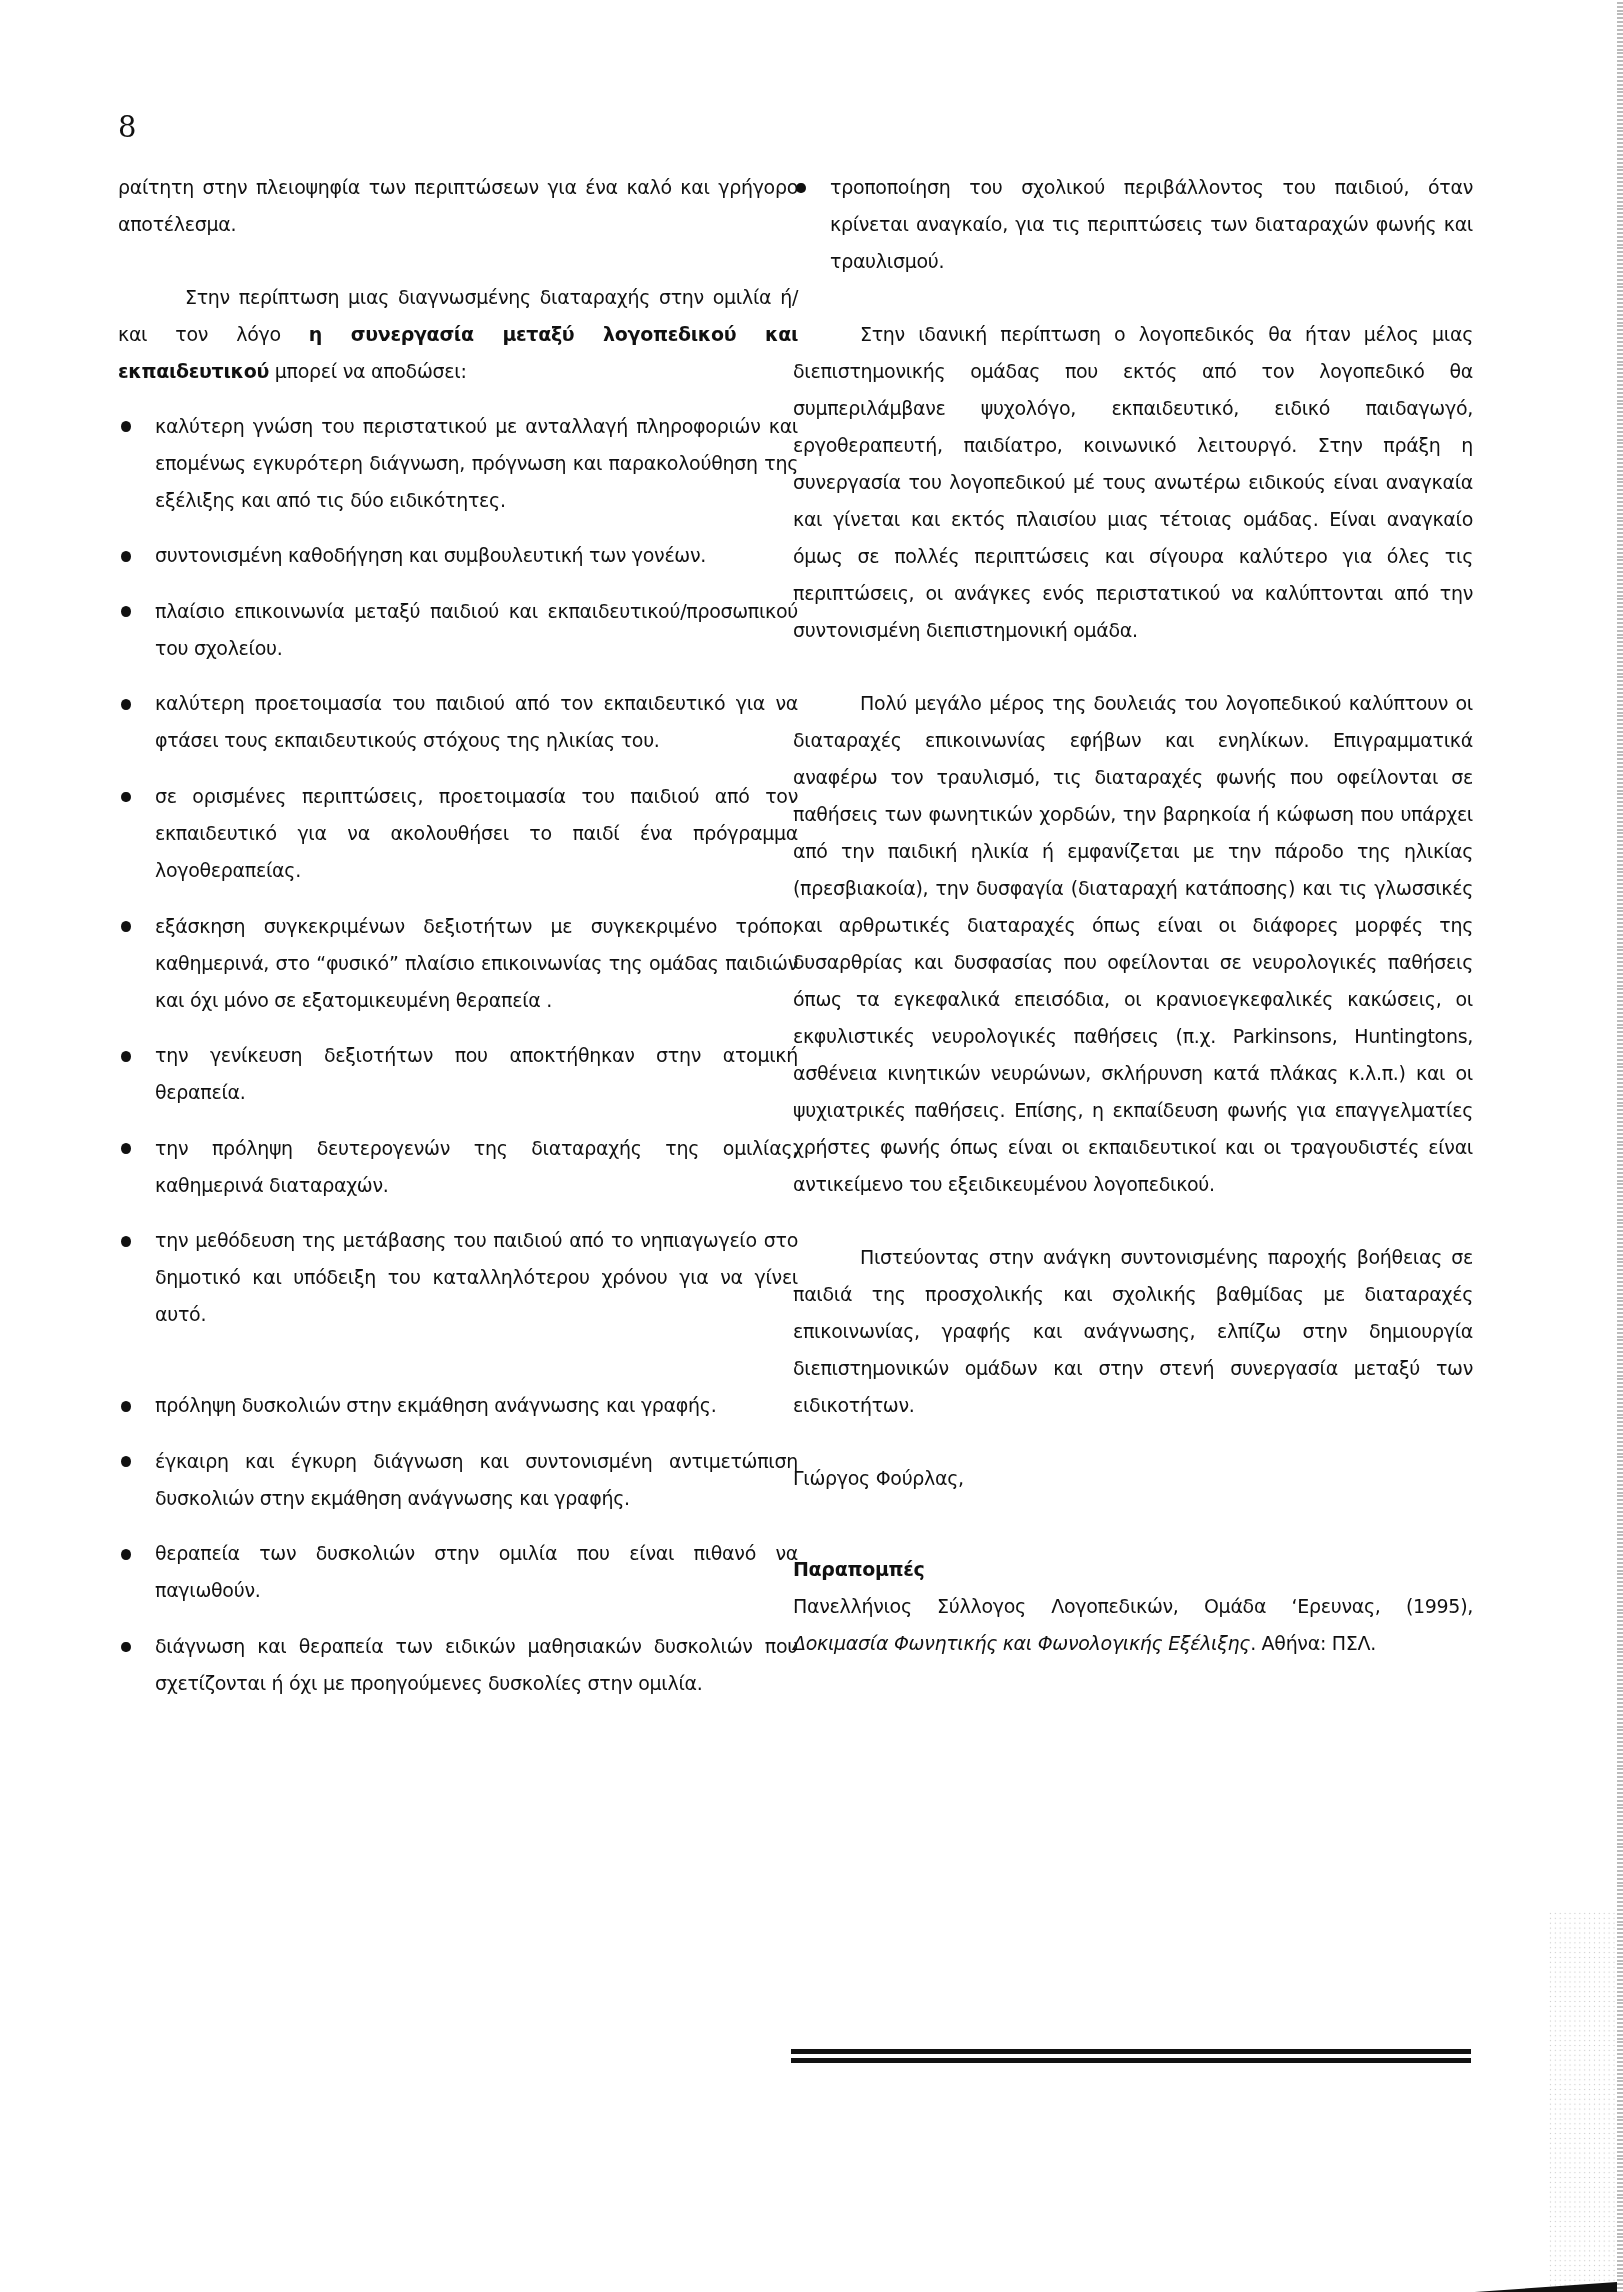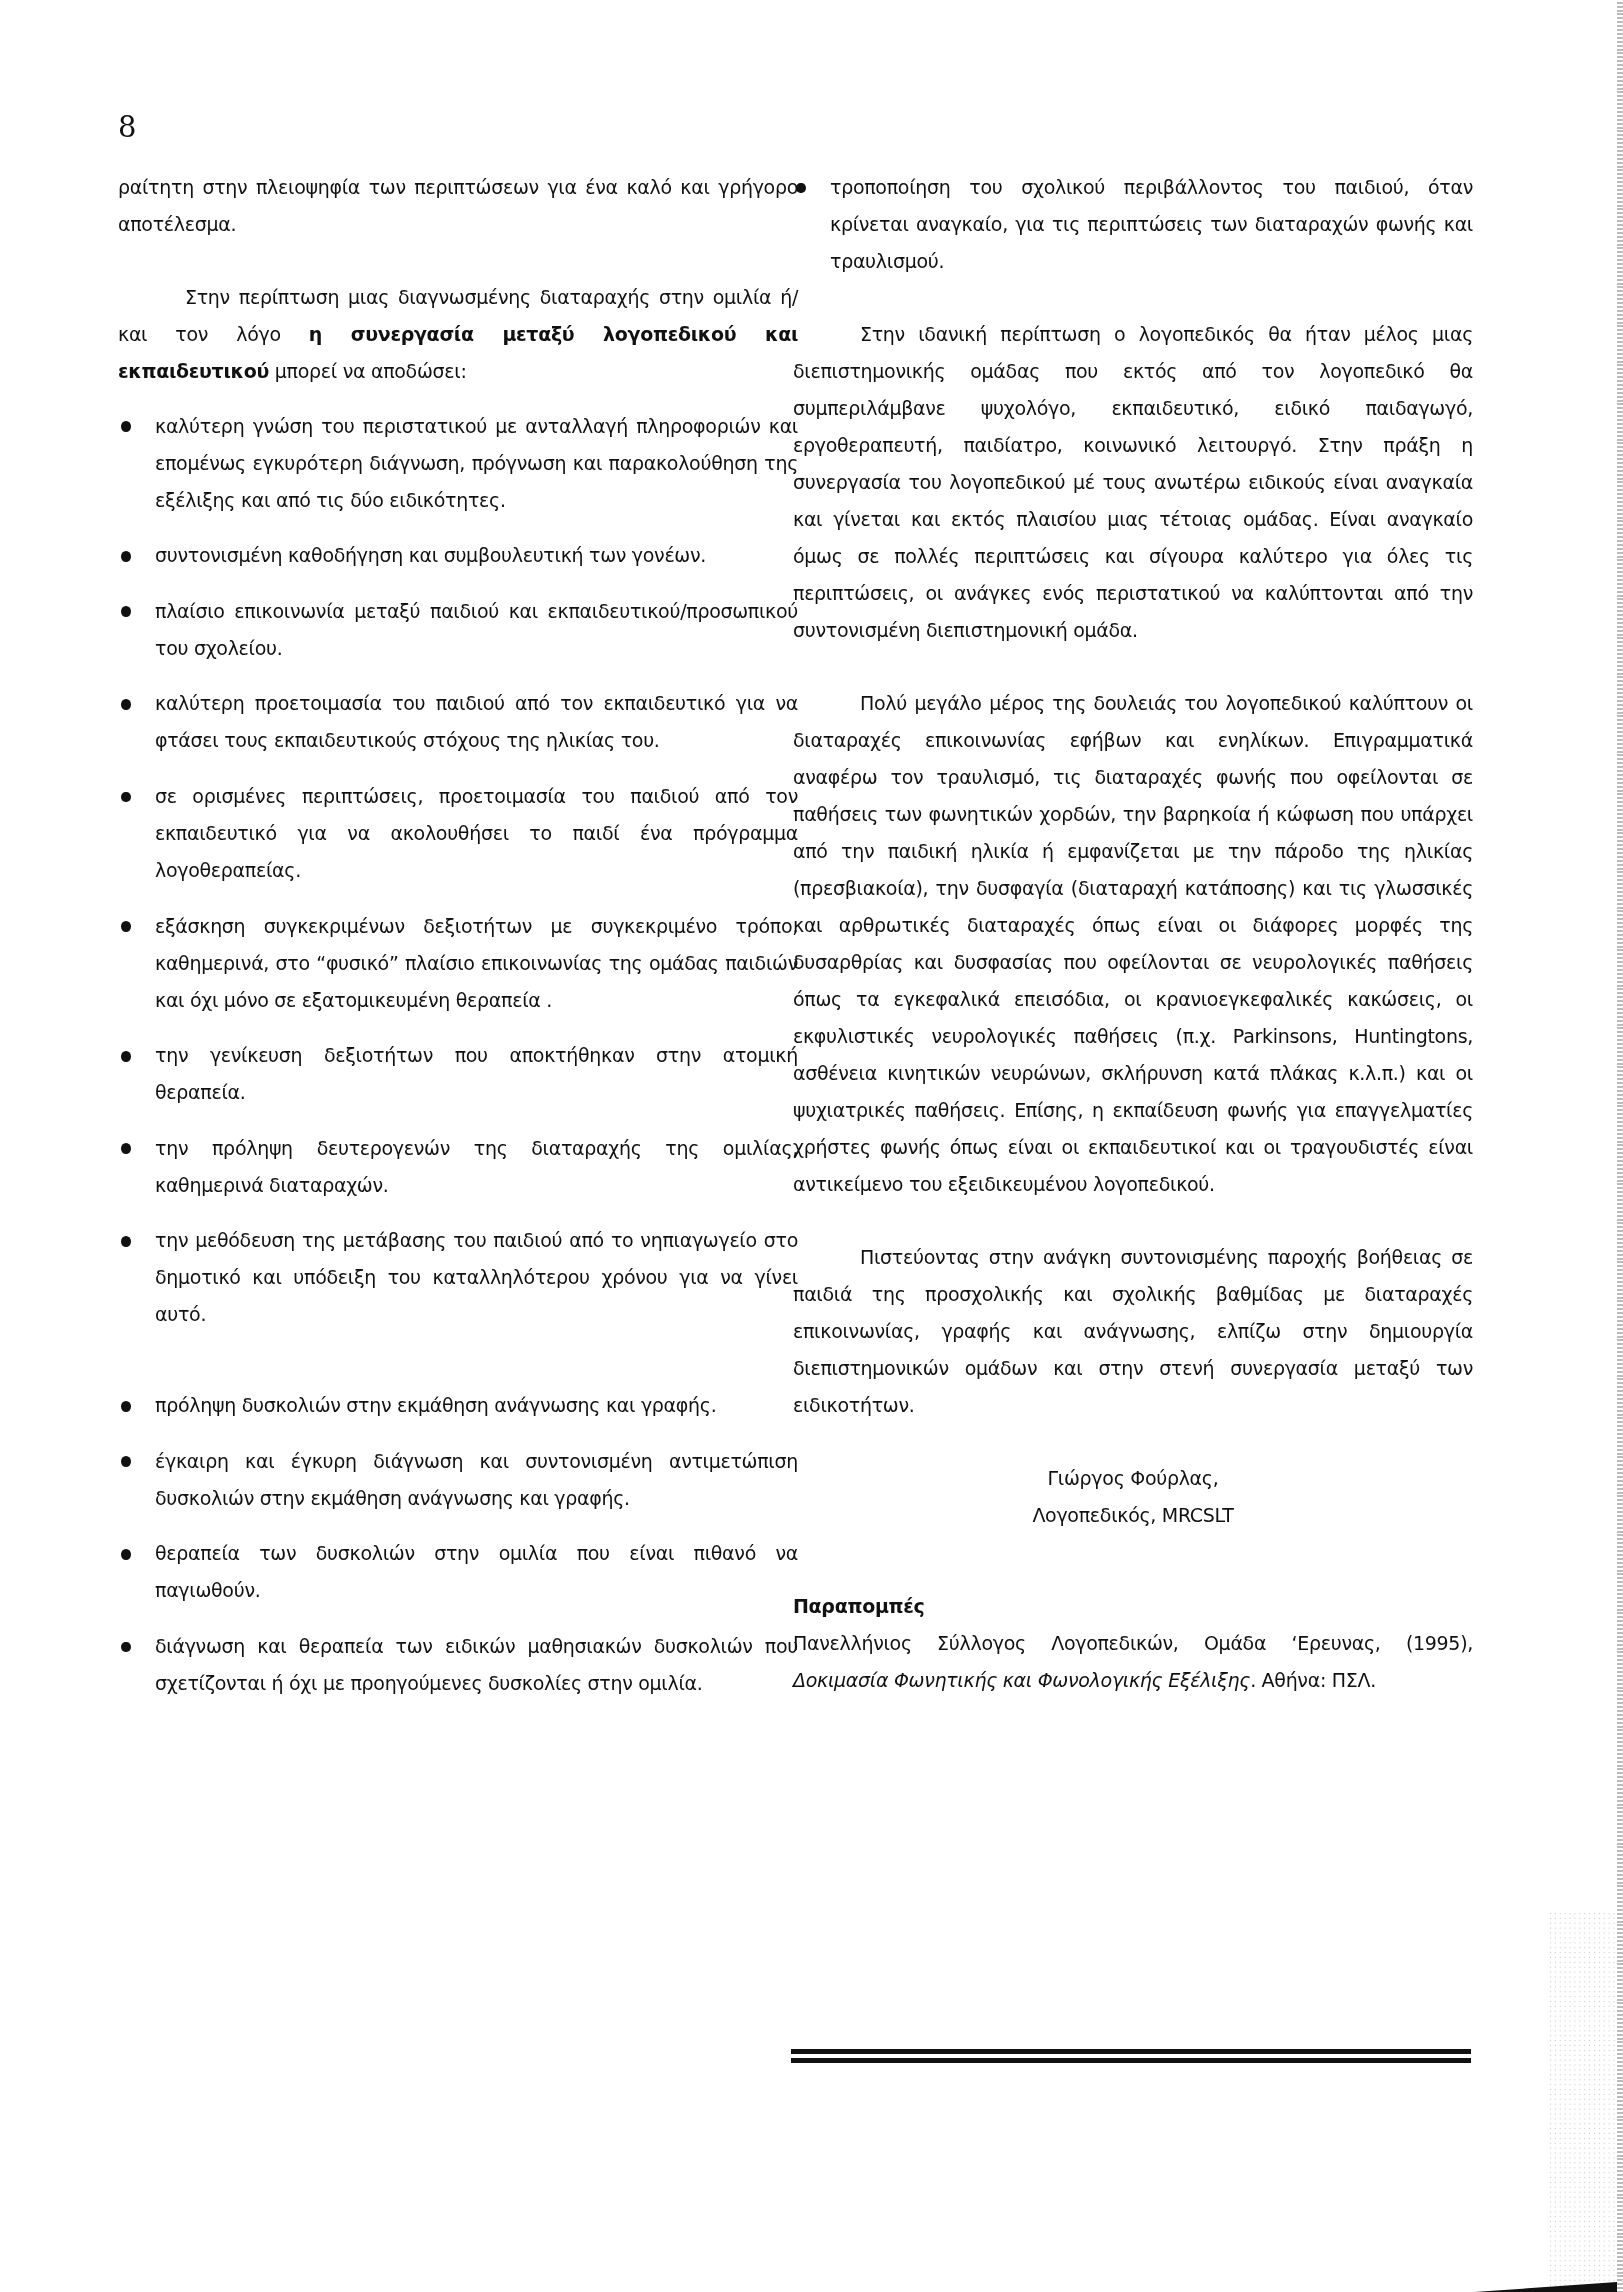--- a/index.html
+++ b/index.html
@@ -10,21 +10,21 @@
     .col-left { left: 118px; }
     .col-right { left: 793px; }
     p { margin: 0; }
     .indent { text-indent: 67px; }
     .gap { height: 36px; }
     .gap-s { height: 17.6px; }
     ul { list-style: none; margin: 0; padding: 0; }
     li { position: relative; padding-left: 37px; margin: 0 0 18.6px 0; }
     li .dot { position: absolute; left: 2.9px; top: 13.7px; width: 9.8px; height: 10.8px; border-radius: 50%; background: #111; }
     b { font-weight: bold; }
-    .sig { text-align: center; }
+    .sig { text-align: left; }
     .ref-head { font-weight: bold; }
     .ref i { font-style: italic; }
     .rule { position: absolute; left: 791px; width: 680px; background: #111; }
     .rule1 { top: 2049px; height: 4.9px; }
     .rule2 { top: 2058px; height: 4.9px; }
     .scan-edge { position: absolute; right: 0; top: 0; width: 5.9px; height: 2293px;
       background: repeating-linear-gradient(0deg, #bbb 0 2px, #fff 2px 3.9px); }
     .scan-corner { position: absolute; right: 5.9px; bottom: 0; width: 0; height: 0;
       border-left: 157px solid transparent; border-bottom: 11.8px solid #111; }
     .scan-shade { position: absolute; right: 5.9px; bottom: 0; width: 69px; height: 382px;
@@ -66,21 +66,20 @@
     <li><span class="dot"></span><span>τροποποίηση του σχολικού περιβάλλοντος του παιδιού, όταν κρίνεται αναγκαίο, για τις περιπτώσεις των διαταραχών φωνής και τραυλισμού.</span></li>
   </ul>
   <div class="gap-s"></div>
   <p class="indent">Στην ιδανική περίπτωση ο λογοπεδικός θα ήταν μέλος μιας διεπιστημονικής ομάδας που εκτός από τον λογοπεδικό θα συμπεριλάμβανε ψυχολόγο, εκπαιδευτικό, ειδικό παιδαγωγό, εργοθεραπευτή, παιδίατρο, κοινωνικό λειτουργό. Στην πράξη η συνεργασία του λογοπεδικού μέ τους ανωτέρω ειδικούς είναι αναγκαία και γίνεται και εκτός πλαισίου μιας τέτοιας ομάδας. Είναι αναγκαίο όμως σε πολλές περιπτώσεις και σίγουρα καλύτερο για όλες τις περιπτώσεις, οι ανάγκες ενός περιστατικού να καλύπτονται από την συντονισμένη διεπιστημονική ομάδα.</p>
   <div class="gap"></div>
   <p class="indent">Πολύ μεγάλο μέρος της δουλειάς του λογοπεδικού καλύπτουν οι διαταραχές επικοινωνίας εφήβων και ενηλίκων. Επιγραμματικά αναφέρω τον τραυλισμό, τις διαταραχές φωνής που οφείλονται σε παθήσεις των φωνητικών χορδών, την βαρηκοία ή κώφωση που υπάρχει από την παιδική ηλικία ή εμφανίζεται με την πάροδο της ηλικίας (πρεσβιακοία), την δυσφαγία (διαταραχή κατάποσης) και τις γλωσσικές και αρθρωτικές διαταραχές όπως είναι οι διάφορες μορφές της δυσαρθρίας και δυσφασίας που οφείλονται σε νευρολογικές παθήσεις όπως τα εγκεφαλικά επεισόδια, οι κρανιοεγκεφαλικές κακώσεις, οι εκφυλιστικές νευρολογικές παθήσεις (π.χ. Parkinsons, Huntingtons, ασθένεια κινητικών νευρώνων, σκλήρυνση κατά πλάκας κ.λ.π.) και οι ψυχιατρικές παθήσεις. Επίσης, η εκπαίδευση φωνής για επαγγελματίες χρήστες φωνής  όπως είναι οι εκπαιδευτικοί και οι τραγουδιστές είναι αντικείμενο του εξειδικευμένου λογοπεδικού.</p>
   <div class="gap"></div>
   <p class="indent">Πιστεύοντας στην ανάγκη συντονισμένης παροχής βοήθειας σε παιδιά της προσχολικής και σχολικής βαθμίδας με διαταραχές επικοινωνίας, γραφής και ανάγνωσης, ελπίζω στην δημιουργία διεπιστημονικών ομάδων και  στην στενή συνεργασία μεταξύ των ειδικοτήτων.</p>
   <div class="gap"></div>
   <p class="sig">Γιώργος Φούρλας,</p>
-  <p class="sig">Λογοπεδικός, MRCSLT</p>
   <div class="gap"></div>
   <div class="gap-s"></div>
   <p class="ref-head">Παραπομπές</p>
   <p class="ref"><span>Πανελλήνιος Σύλλογος Λογοπεδικών, Ομάδα ‘Ερευνας, (1995), </span><i>Δοκιμασία  Φωνητικής και Φωνολογικής Εξέλιξης</i><span>. Αθήνα: ΠΣΛ.</span></p>
 </div>
 
 <div class="rule rule1"></div>
 <div class="rule rule2"></div>
 
 <div class="scan-shade"></div>

